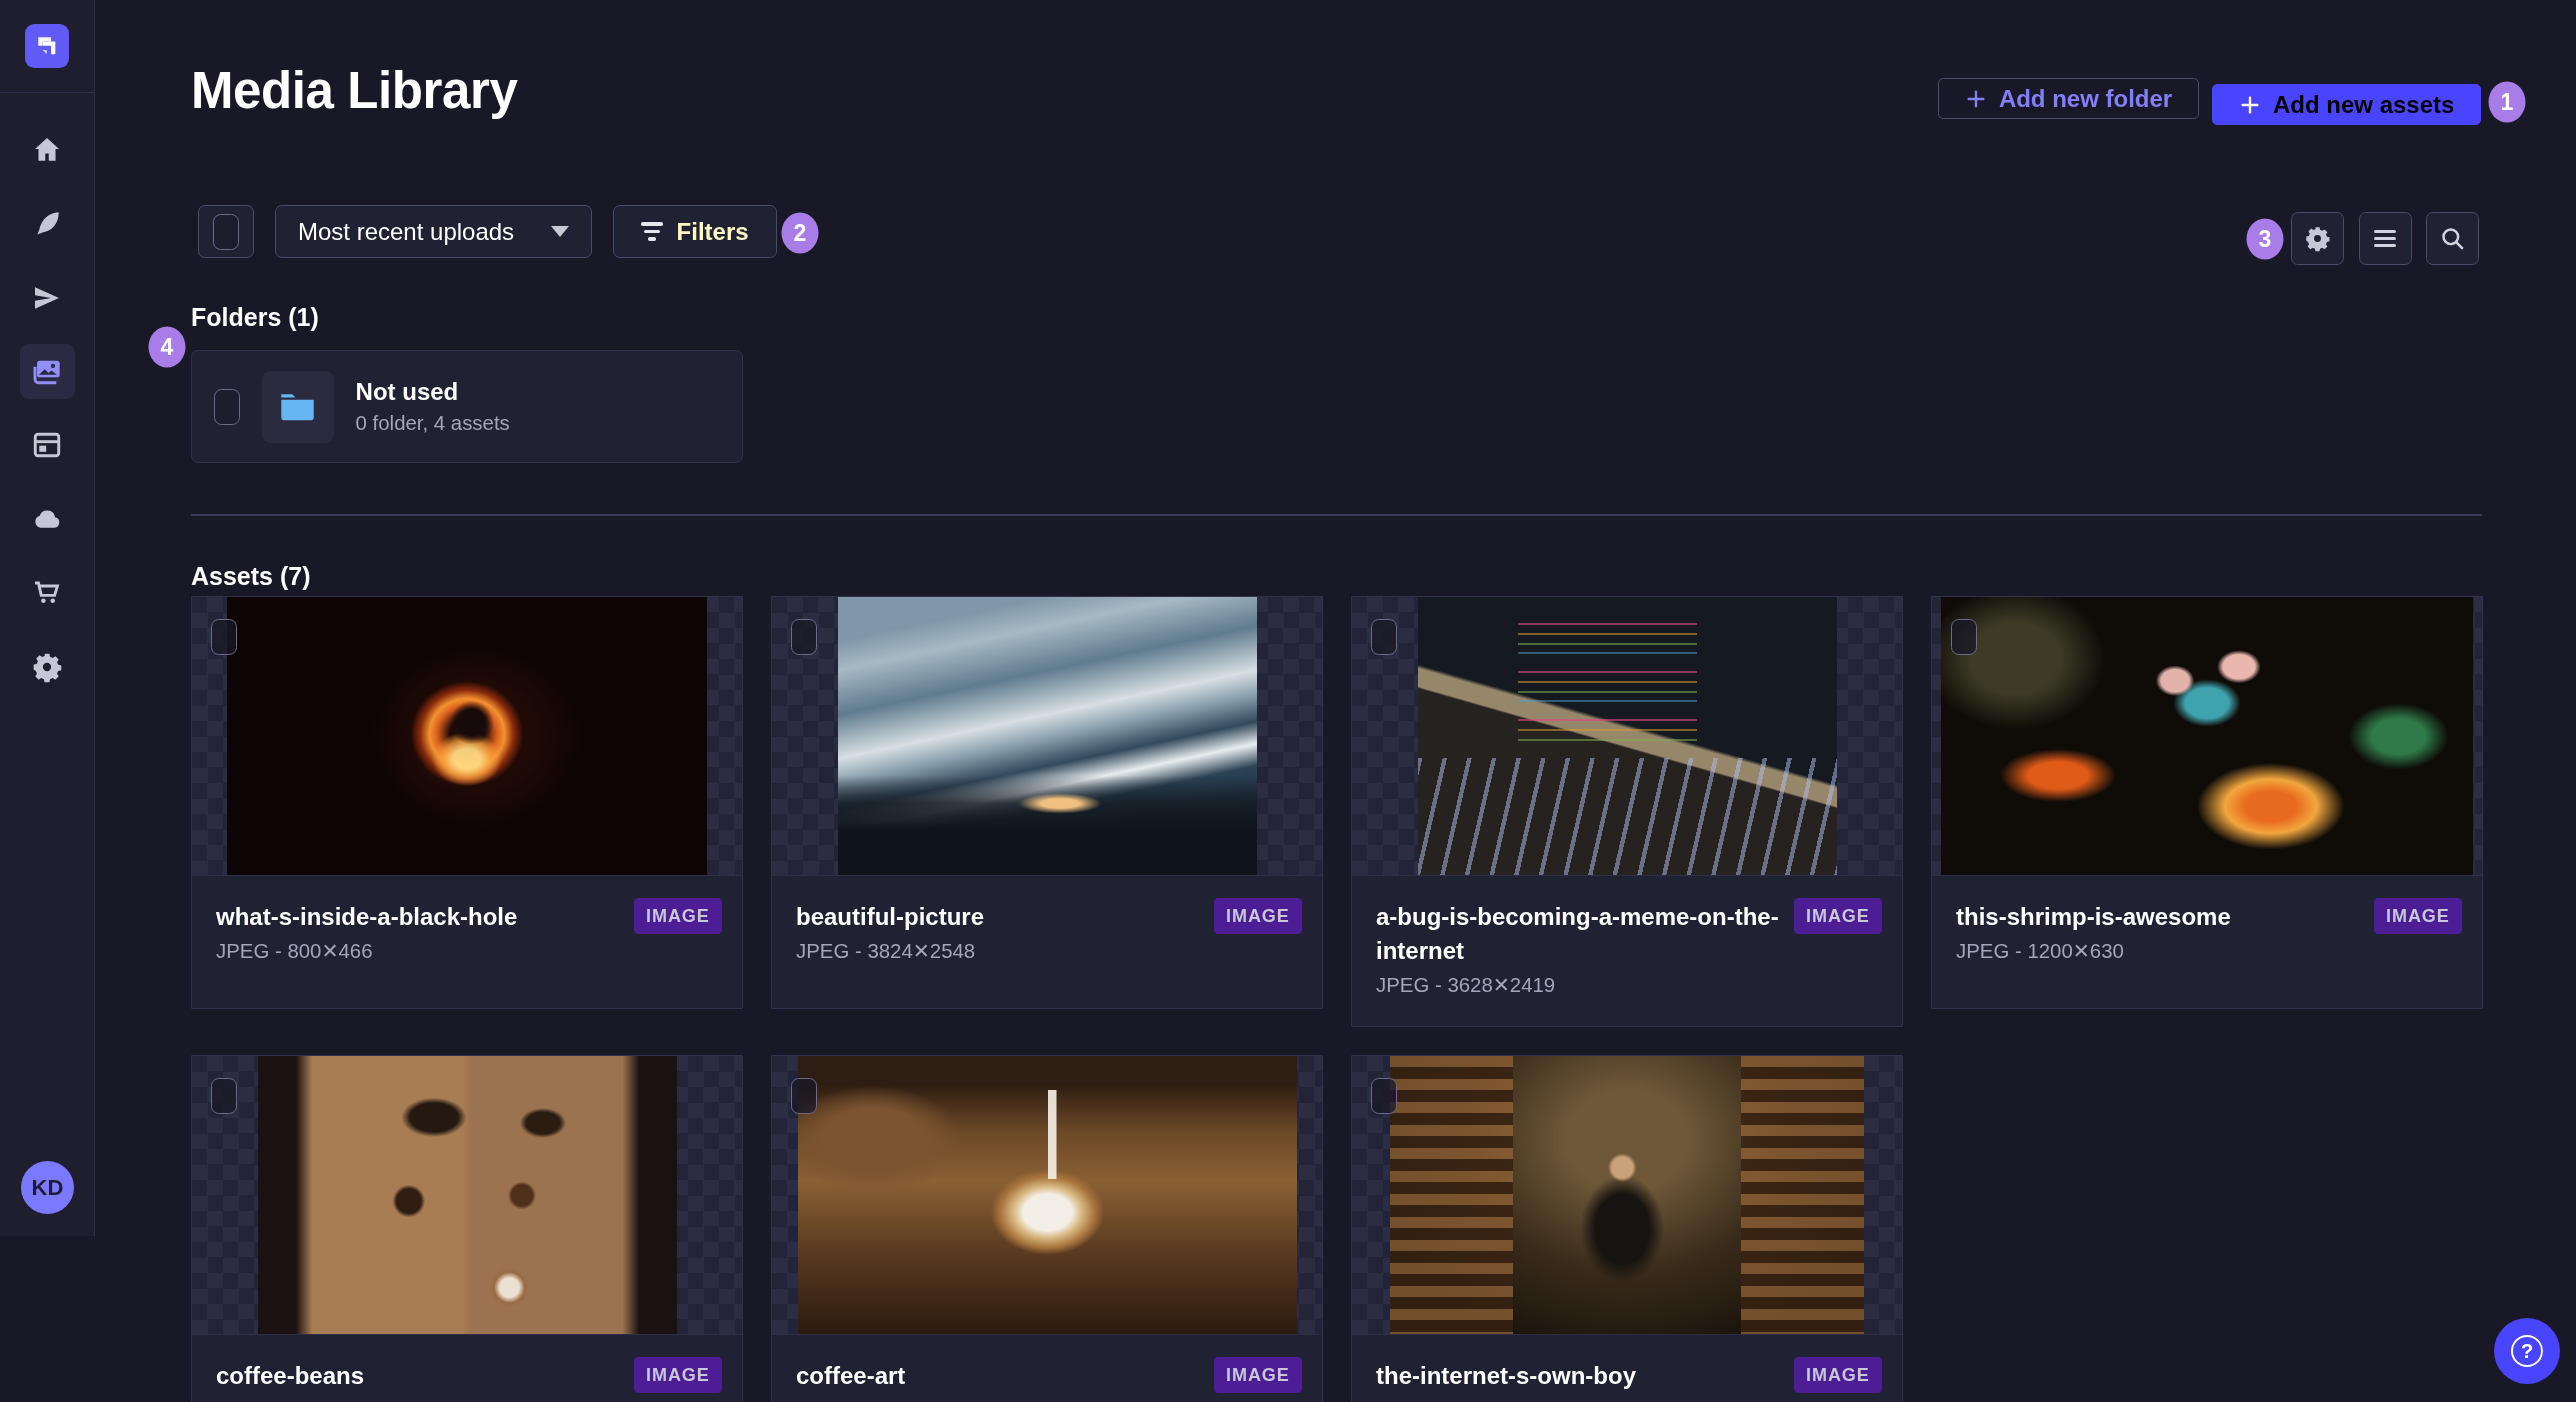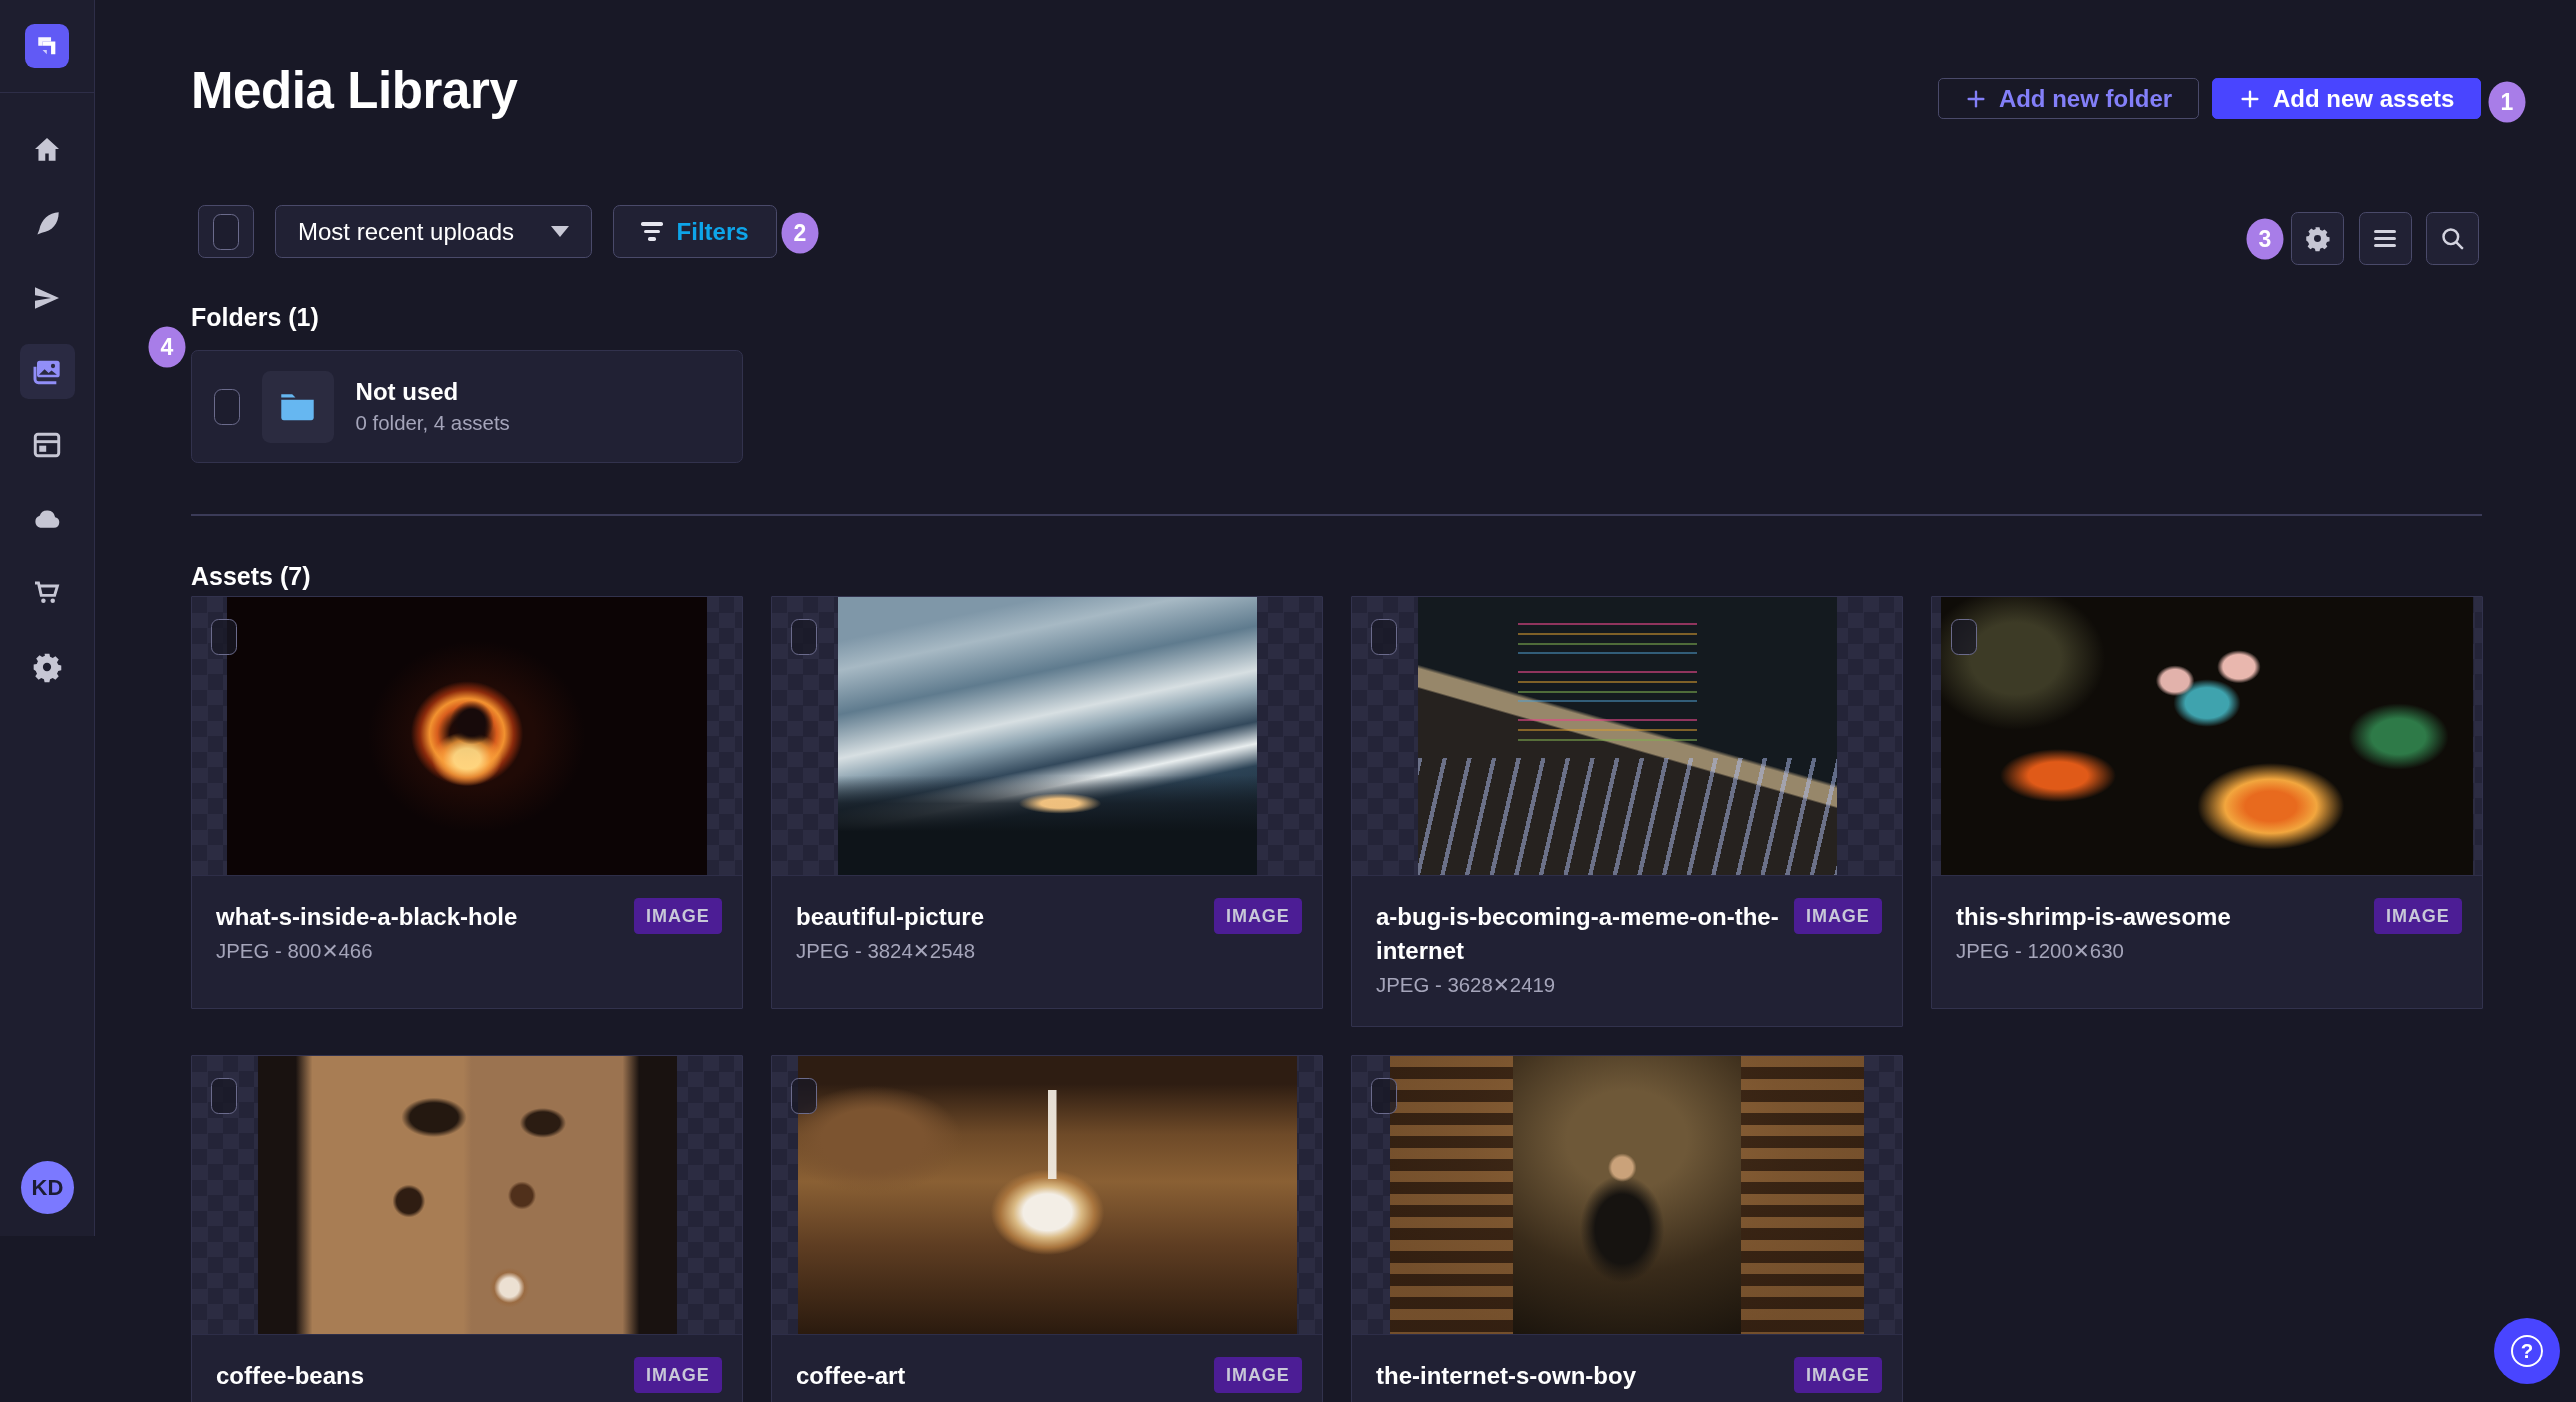--- a/index.html
+++ b/index.html
@@ -39,40 +39,40 @@
     display:flex; align-items:center; justify-content:center;
     font-size:22px; font-weight:700;
   }
 
   
   .page-title { position:absolute; left:191px; top:61px; font-size:51px; font-weight:700; letter-spacing:-0.4px; }
   .header-actions { position:absolute; top:78px; right:95px; display:flex; gap:13.6px; height:49px; }
   .btn { display:flex; align-items:center; gap:12px; border-radius:5.1px; font-size:24px; font-weight:600; padding:0 25.6px; height:41px; }
   .btn-secondary { border:0.9px solid #4a4a6a; color:#837ff9; background:transparent; }
   .btn-secondary svg { stroke:#837ff9; }
-  .btn-primary { background:#4945ff; color:#ffffff; border:0.9px solid #4945ff; }
+  .btn-primary { background:#4945ff; color:#000000; border:0.9px solid #4945ff;margin-top:6px; }
   .btn-primary svg { stroke:#ffffff; }
   .plus-icon { width:22px; height:22px; stroke-width:2.6; fill:none; stroke-linecap:round; }
 
   
   .toolbar-left { position:absolute; left:198px; top:205px; display:flex; gap:21px; height:53px; align-items:center; }
   .cbx-btn {
     width:56px; height:53px; border:0.9px solid #4a4a6a; border-radius:6.8px; background:#212134;
     display:flex; align-items:center; justify-content:center;
   }
   .cbx { width:25.6px; height:36px; border:1.7px solid #6b6b8c; border-radius:7.7px; background:rgba(24,24,38,.4); }
   .sort-select {
     height:53px; width:317px; background:#212134; border:0.9px solid #4a4a6a; border-radius:6.8px;
     display:flex; align-items:center; justify-content:space-between; padding:0 22px;
     font-size:24px; color:#ffffff;
   }
   .caret-down { width:0; height:0; border-left:9.4px solid transparent; border-right:9.4px solid transparent; border-top:11px solid #c9c9d6; }
   .filters-btn {
     height:53px; background:#212134; border:0.9px solid #4a4a6a; border-radius:6.8px;
-    display:flex; align-items:center; gap:13.6px; padding:0 27px; font-size:24px; font-weight:600; color:#0ea5e9;
+    display:flex; align-items:center; gap:13.6px; padding:0 27px; font-size:24px; font-weight:600; color:#fef9c3;
   }
   .filter-icon { display:flex; flex-direction:column; gap:4.3px; align-items:center; }
   .filter-icon i { display:block; height:3.4px; background:#e6e6ef; border-radius:1.7px; }
   .filter-icon i:nth-child(1){ width:22px; } .filter-icon i:nth-child(2){ width:15.3px; } .filter-icon i:nth-child(3){ width:8.5px; }
 
   .toolbar-right { position:absolute; left:2291px; top:212px; display:flex; gap:14.5px; }
   .icon-btn {
     width:53px; height:53px; background:#212134; border:0.9px solid #4a4a6a; border-radius:6.8px;
     display:flex; align-items:center; justify-content:center;
   }

